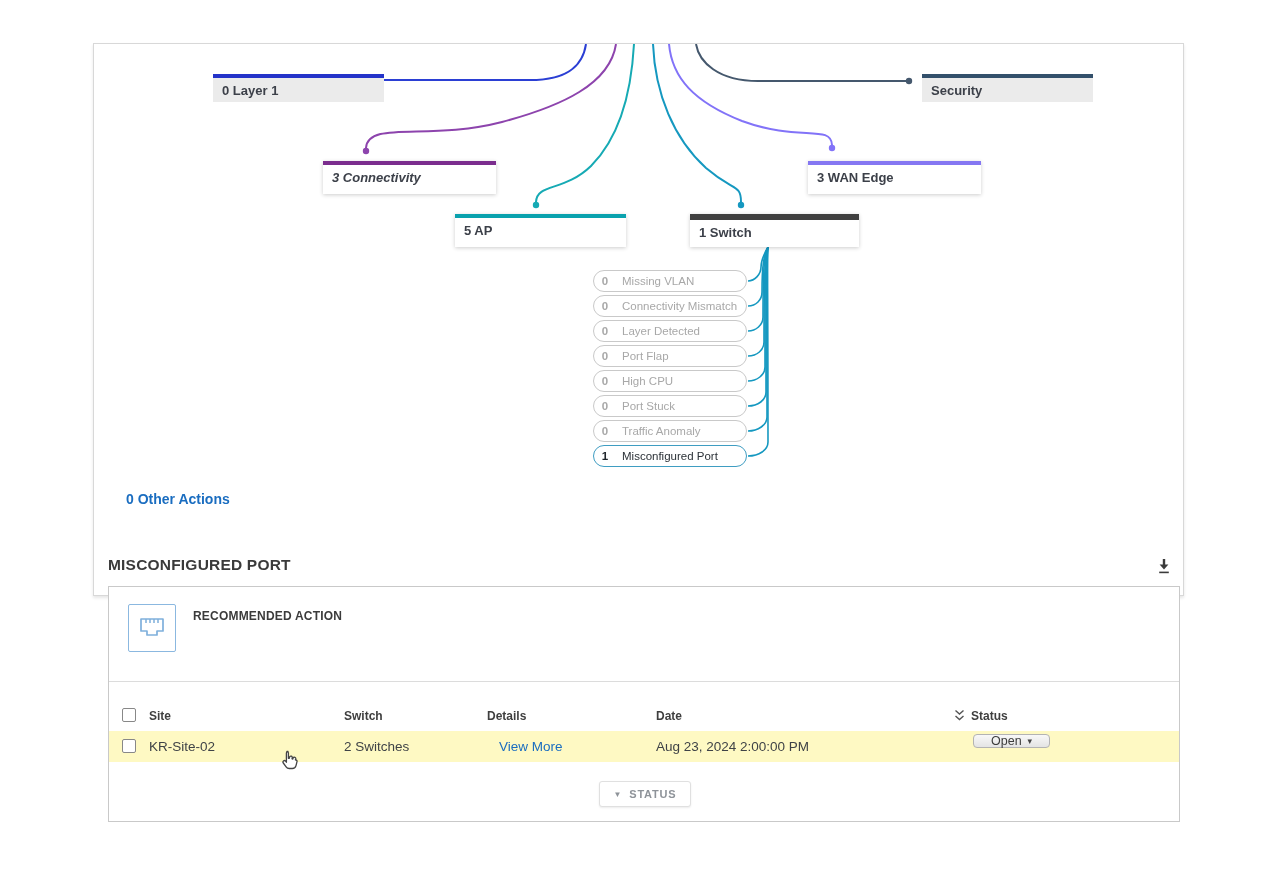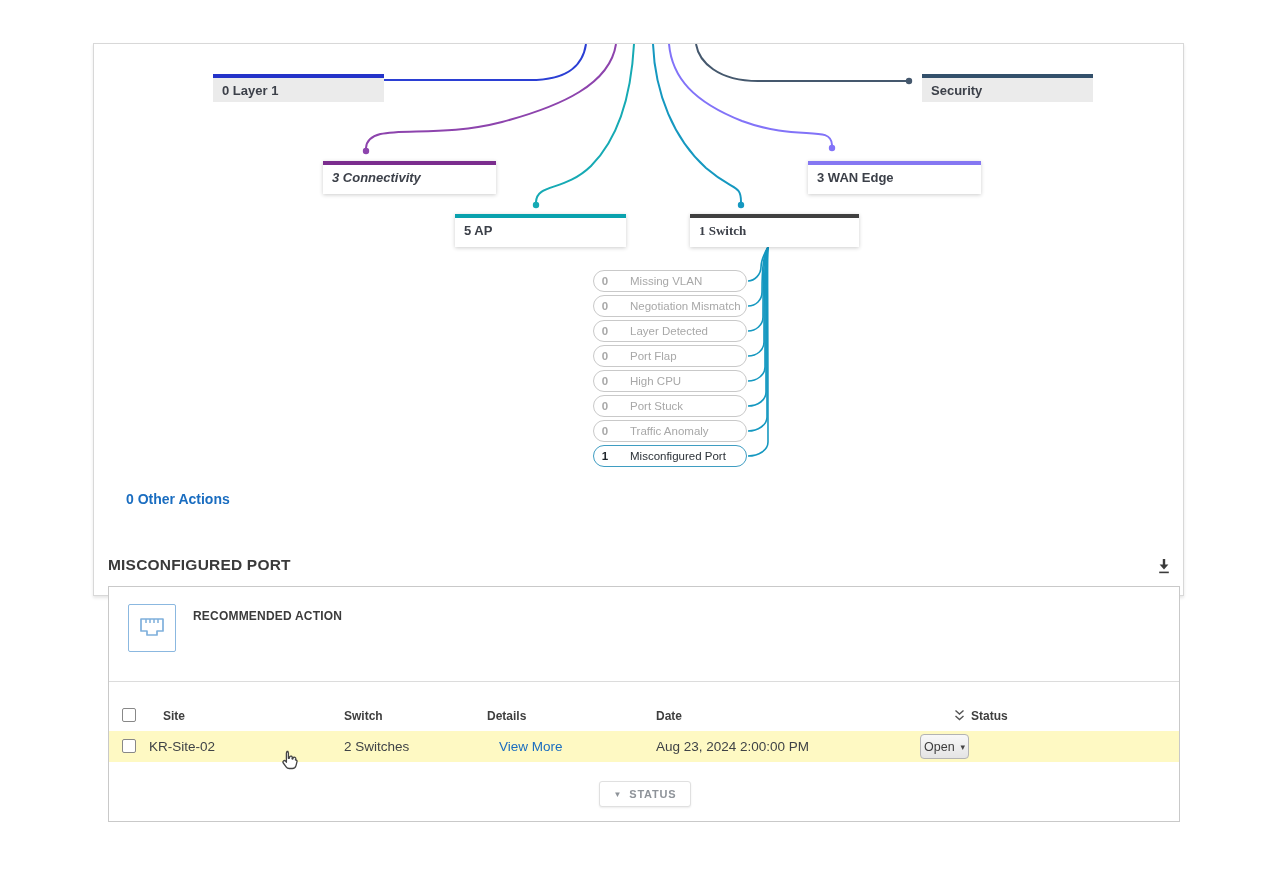--- a/index.html
+++ b/index.html
@@ -19,28 +19,28 @@
     font-size:13px; font-weight:700; color:#3c4049; cursor:pointer;
   }
   .node .nlabel { pointer-events:none; }
   .node.gray { background:#ebebeb; }
   .node.card { background:#fff; box-shadow:0 1px 4px rgba(0,0,0,.20); }
   .bt-layer1   { border-top:4px solid #2433c9; }
   .bt-security { border-top:4px solid #33506b; }
   .bt-conn     { border-top:4px solid #7b2d8e; }
   .bt-wan      { border-top:4px solid #8577f2; }
   .bt-ap       { border-top:4px solid #0aa2ae; }
-  .bt-switch   { border-top:4px solid #404040;font-family:Liberation Serif, serif; }
+  .bt-switch   { border-top:6px solid #404040; }
   .pill {
     position:absolute; left:499px; width:154px; height:22px; box-sizing:border-box;
     border:1px solid #c9c9c9; border-radius:12px; background:#fff;
     display:flex; align-items:center; font-size:11.5px; color:#a8a8a8; cursor:pointer;
   }
   .pill .cnt { width:22px; text-align:center; font-weight:700; flex:none; }
-  .pill .lbl { margin-left:14px; }
+  .pill .lbl { margin-left:6px; }
   .pill.active { border:1.5px solid #3f9dc2; color:#2c3238; }
   .pill.active .cnt { color:#20262c; }
   .other-actions {
     position:absolute; left:32px; top:447px; color:#1a6dc0;
     font-size:14px; font-weight:700; cursor:pointer;
   }
   
   .section-title {
     position:absolute; left:108px; top:556px; font-size:15.5px; font-weight:700;
     color:#3a3a3a; letter-spacing:.2px;
@@ -64,21 +64,21 @@
   }
   .th { position:absolute; top:122px; font-size:12px; font-weight:700; color:#3f3f3f; }
   .sort-icon { position:absolute; left:845px; top:121px; cursor:pointer; }
   .data-row {
     position:absolute; left:0; top:144px; width:1070px; height:31px;
     background:#fef9c3;
   }
   .td { position:absolute; top:8px; font-size:13.5px; color:#3f4347; }
   .link { color:#1a6dc0; cursor:pointer; }
   .open-btn {
-    position:absolute; left:811px; top:3px; height:25px; padding:0 3px;
+    position:absolute; left:864px; top:3px; height:14px; padding:0 17px;
     background:linear-gradient(#f8f8f8,#e4e4e4); border:1px solid #b3b3b3;
     border-radius:4px; font-size:12.5px; color:#3c3c3c; font-family:"Liberation Sans",sans-serif;
     display:flex; align-items:center; gap:6px; cursor:pointer;
   }
   .open-btn .caret { font-size:9px; color:#444; }
   .footer-btn {
     position:absolute; left:490px; top:194px; width:92px; height:26px;
     background:#fff; border:1px solid #e0e0e0; border-radius:3px;
     box-shadow:0 1px 2px rgba(0,0,0,.08); color:#8e9399;
     font-size:11px; font-weight:700; letter-spacing:.8px; font-family:"Liberation Sans",sans-serif;
@@ -136,21 +136,21 @@
   <div class="node card bt-switch" style="left:596px; top:170px; width:169px; height:33px;">
     <span class="nlabel">1 Switch</span>
   </div>
 
   <div class="pill" style="top:226px;">
     <span class="cnt">0</span>
     <span class="lbl">Missing VLAN</span>
   </div>
   <div class="pill" style="top:251px;">
     <span class="cnt">0</span>
-    <span class="lbl">Negotiation Mismatch</span>
+    <span class="lbl">Connectivity Mismatch</span>
   </div>
   <div class="pill" style="top:276px;">
     <span class="cnt">0</span>
     <span class="lbl">Layer Detected</span>
   </div>
   <div class="pill" style="top:301px;">
     <span class="cnt">0</span>
     <span class="lbl">Port Flap</span>
   </div>
   <div class="pill" style="top:326px;">
@@ -188,21 +188,21 @@
   <div class="icon-box">
     <svg width="32" height="30" viewBox="0 0 32 30">
       <path d="M5,6 h22 v12 h-6 v4 h-10 v-4 h-6 z" fill="none" stroke="#7fb0dc" stroke-width="1.7" stroke-linejoin="round"></path>
       <path d="M10,6 v4 M14,6 v4 M18,6 v4 M22,6 v4" stroke="#7fb0dc" stroke-width="1.5"></path>
     </svg>
   </div>
   <div class="rec-heading">RECOMMENDED ACTION</div>
   <div class="rec-divider"></div>
 
   <div class="checkbox" style="left:13px; top:121px;"></div>
-  <div class="th" style="left:40px;margin-left:14px;">Site</div>
+  <div class="th" style="left:40px;">Site</div>
   <div class="th" style="left:235px;">Switch</div>
   <div class="th" style="left:378px;">Details</div>
   <div class="th" style="left:547px;">Date</div>
   <div class="sort-icon">
     <svg width="11" height="13" viewBox="0 0 11 13">
       <path d="M1.5 1.5 L5.5 5 L9.5 1.5 M1.5 7 L5.5 10.5 L9.5 7" stroke="#555" fill="none" stroke-width="1.4"></path>
     </svg>
   </div>
   <div class="th" style="left:862px;">Status</div>
 

